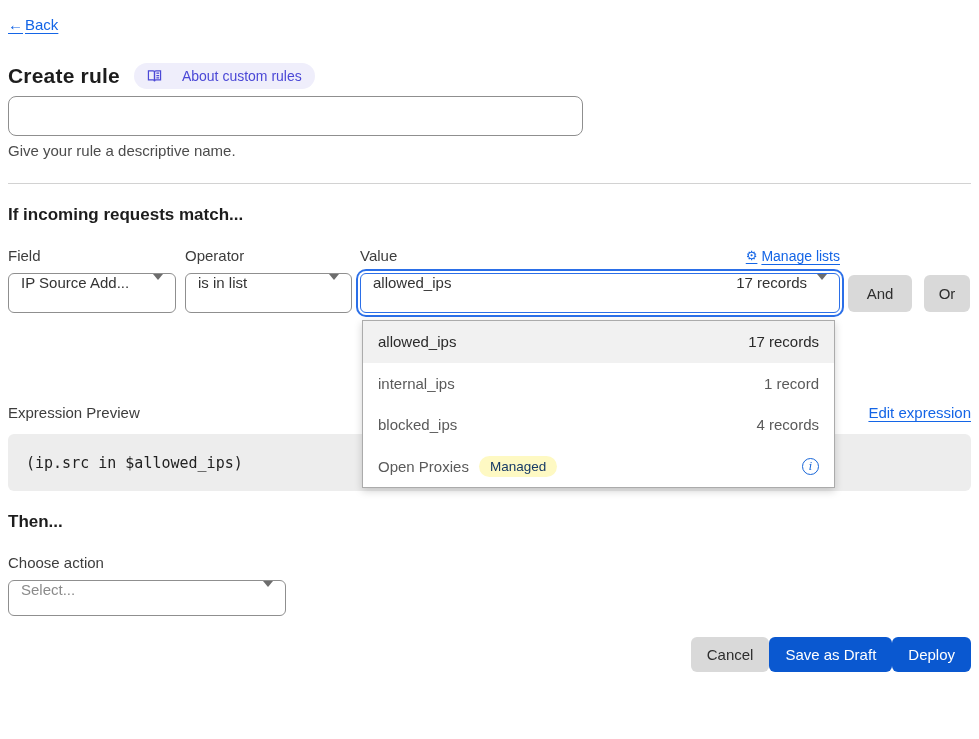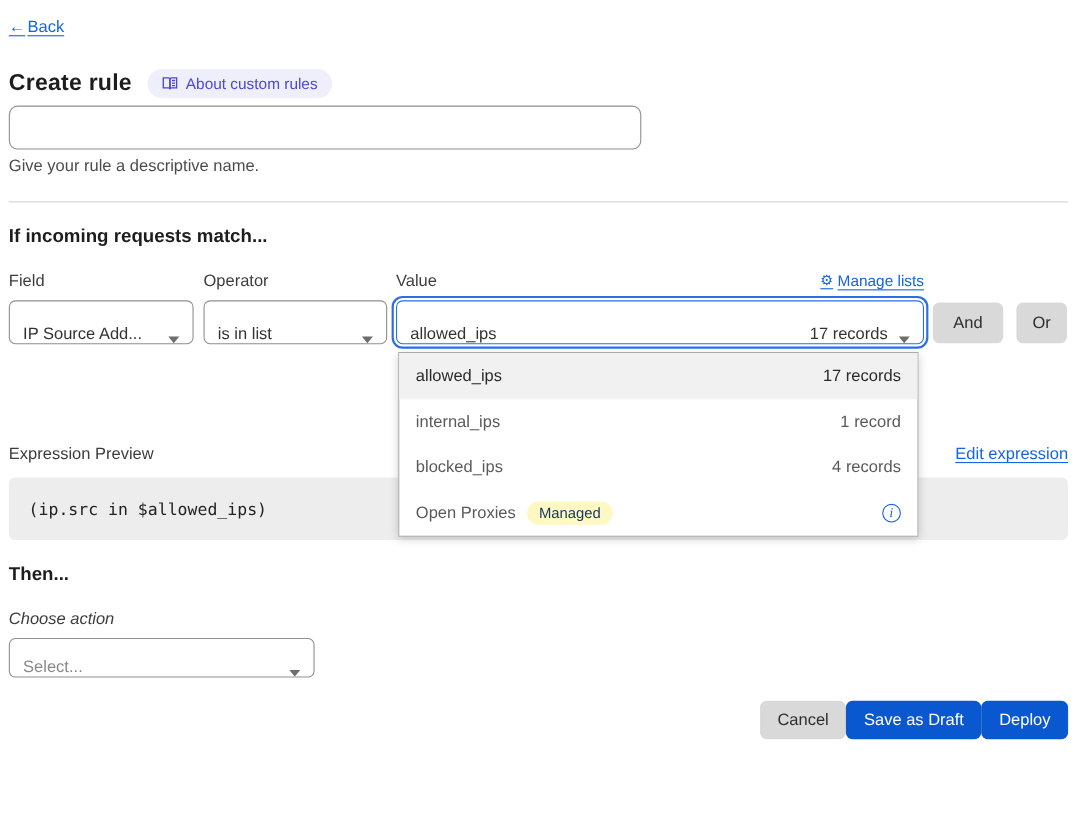--- a/index.html
+++ b/index.html
@@ -14,21 +14,21 @@
   a, .link { color:#1465e6; text-decoration: underline; text-underline-offset: 3px; cursor: pointer; }
 
   
   .back { display:inline-flex; align-items:center; font-size:15px; }
   .back .arrow { text-decoration:none; display:inline-block; margin-right:2px; }
 
   
   .title-row { margin-top: 30px; display:flex; align-items:center; gap:14px; }
   h1 { font-size: 21px; font-weight: 700; color:#1d1d1d; letter-spacing:.2px; }
   .about-badge {
-    display:inline-flex; align-items:center; gap:7px;
+    display:inline-flex; align-items:center; gap:20px;
     background:#efeefb; color:#4b48d6; border-radius:14px;
     padding: 5px 13px; font-size: 14px; cursor:pointer;
   }
   .about-badge svg { display:block; }
 
   
   .field-label { margin-top: 23px; font-size:15px; color:#3d3d3d; }
   .rule-name-input {
     margin-top: 7px; width: 575px; height: 40px;
     border: 1px solid #8f8f8f; border-radius: 8px;
@@ -39,29 +39,29 @@
 
   .divider { border:none; border-top: 1px solid #d2d2d2; margin: 24px 0 0 0; }
 
   h2 { margin-top: 21px; font-size: 17px; font-weight: 700; color:#1d1d1d; }
 
   
   .cond-labels { margin-top: 22px; display:flex; }
   .cond-labels .lab { font-size:15px; color:#3d3d3d; }
   .lab-field { width: 177px; }
   .lab-operator { width: 175px; }
-  .lab-value { width: 480px; display:flex; justify-content:space-between; align-items:flex-start;gap:17px; }
+  .lab-value { width: 480px; display:flex; justify-content:space-between; align-items:center;gap:17px; }
   .manage-lists { font-size: 14px; display:inline-flex; align-items:center; gap:4px; }
   .manage-lists .gear { text-decoration:none; font-size:13px; display:inline-block; }
 
   
   .cond-row { margin-top: 9px; display:flex; align-items:center; }
   .select {
     height: 40px; border:1px solid #8f8f8f; border-radius:6px; background:#fff;
-    display:flex; align-items:flex-end; justify-content:space-between;
+    display:flex; align-items:flex-start; justify-content:space-between;
     padding: 0 12px; font-size:15px; color:#333; cursor:pointer;
   }
   .caret { width:0; height:0; border-left:5px solid transparent; border-right:5px solid transparent; border-top:6px solid #6d6d6d; margin-left:10px; flex:none; }
   .sel-field { width: 168px; margin-right: 9px; }
   .sel-operator { width: 167px; margin-right: 8px; }
   .value-wrap { position: relative; width: 480px; }
   .sel-value {
     width: 480px;
     border:1px solid #2b6fe8;
     box-shadow: 0 0 0 2px #ffffff, 0 0 0 4px #2b6fe8;
@@ -204,21 +204,21 @@
 
   <div class="expr-label-row">
     <span class="expr-label">Expression Preview</span>
     <a class="edit-expr">Edit expression</a>
   </div>
   <div class="expr-box">
     <span class="expr-code">(ip.src in $allowed_ips)</span>
   </div>
 
   <h2 class="then-h">Then...</h2>
-  <div class="field-label" style="margin-top:22px;font-style:italic;">Choose action</div>
+  <div class="field-label" style="margin-top:22px;">Choose action</div>
   <div class="select sel-action">
     <span class="ph">Select...</span>
     <span class="caret"></span>
   </div>
 
   <div class="footer">
     <button class="btn btn-gray">Cancel</button>
     <button class="btn btn-blue">Save as Draft</button>
     <button class="btn btn-blue">Deploy</button>
   </div>

